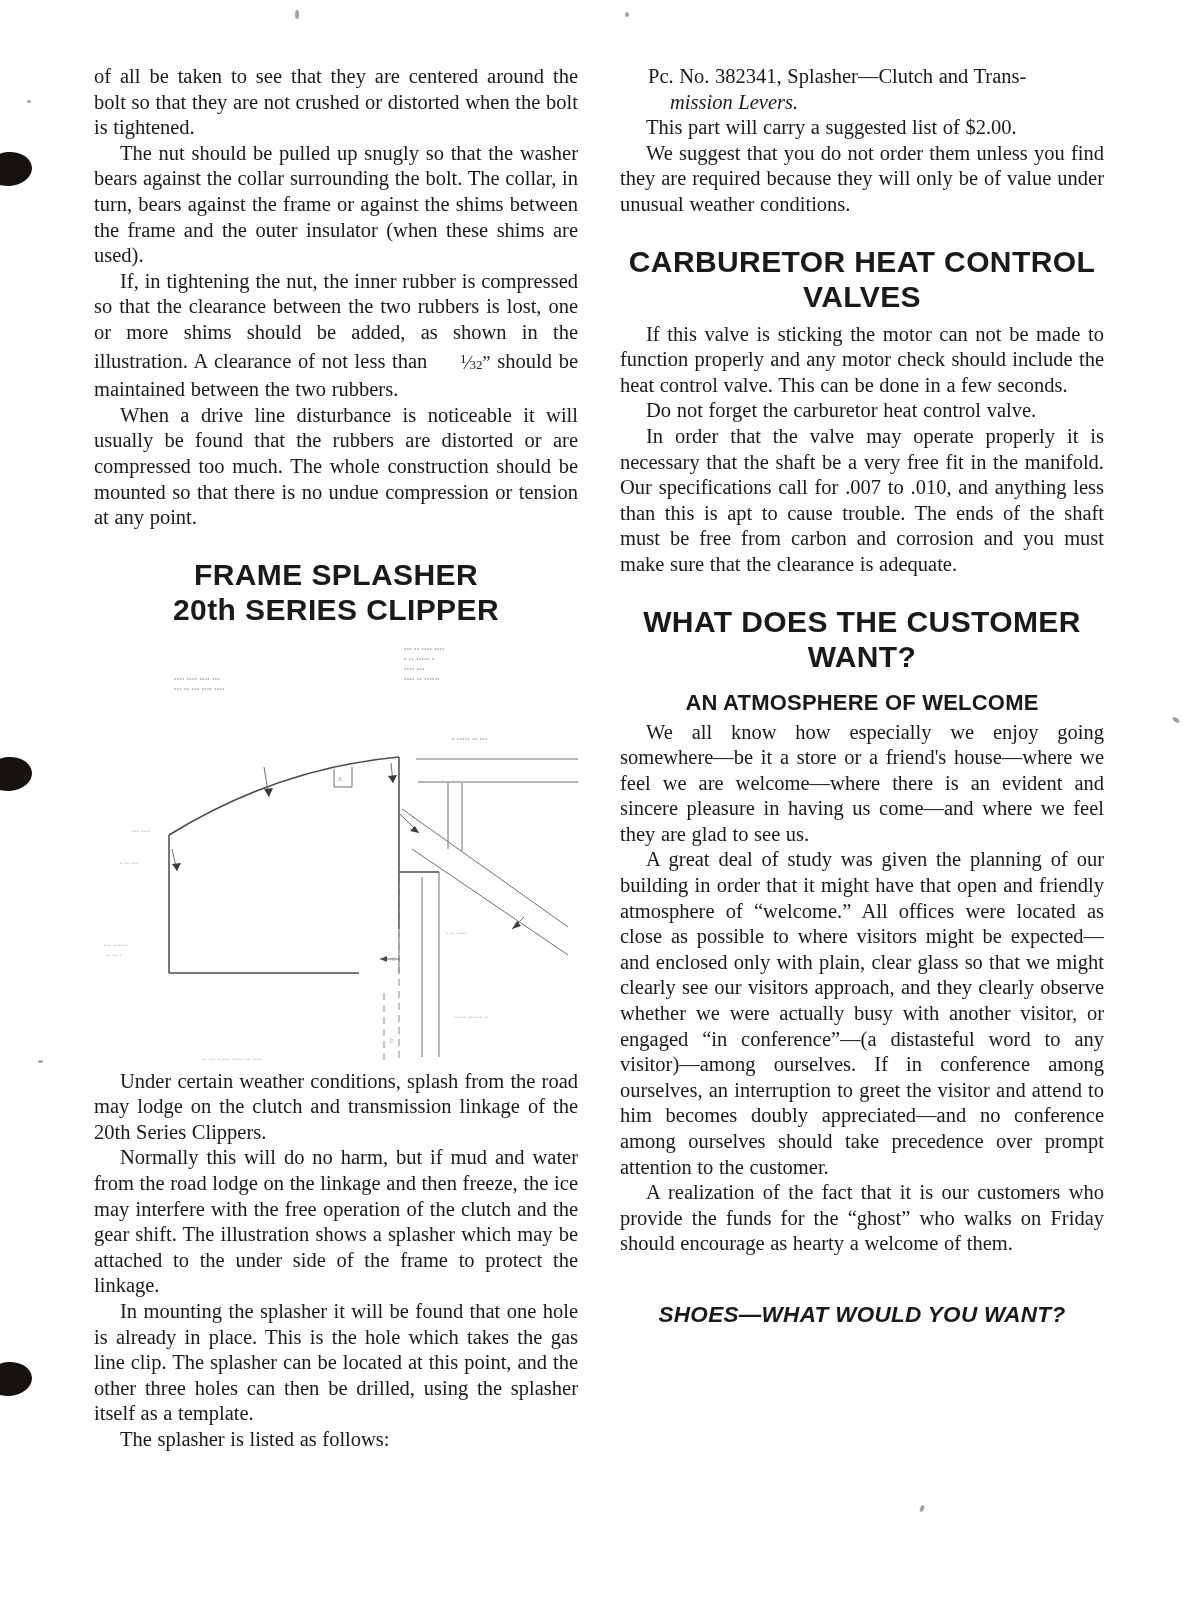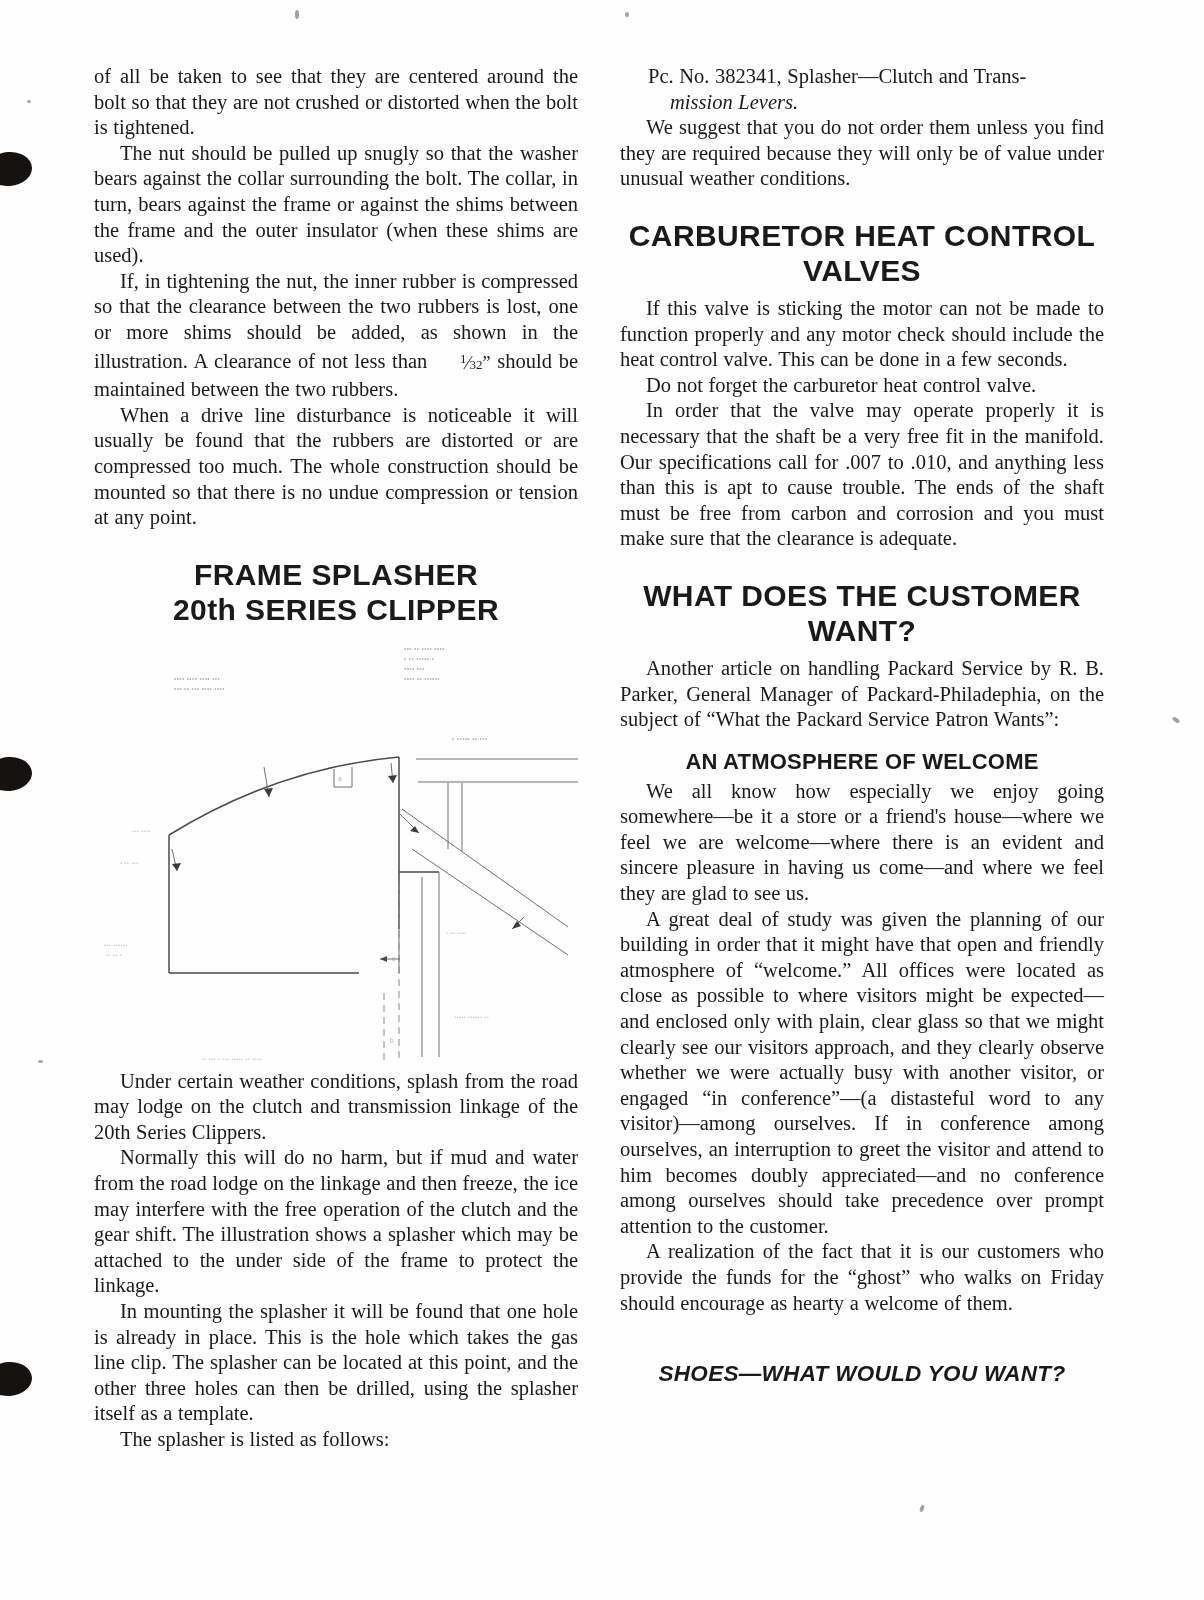--- a/index.html
+++ b/index.html
@@ -184,37 +184,37 @@
     <p>Under certain weather conditions, splash from the road may lodge on the clutch and transmission linkage of the 20th Series Clippers.</p>
     <p>Normally this will do no harm, but if mud and water from the road lodge on the linkage and then freeze, the ice may interfere with the free operation of the clutch and the gear shift. The illustration shows a splasher which may be attached to the under side of the frame to protect the linkage.</p>
     <p>In mounting the splasher it will be found that one hole is already in place. This is the hole which takes the gas line clip. The splasher can be located at this point, and the other three holes can then be drilled, using the splasher itself as a template.</p>
     <p>The splasher is listed as follows:</p>
   </div>
 
   <div class="col col-right">
 
     <p class="hang"><span>Pc. No. 382341, Splasher—Clutch and Trans-</span><br><span style="padding-left:22px;display:inline-block;font-style:italic;">mission Levers.</span></p>
 
+    <p>This part will carry a suggested list of $2.00.</p>
     <p>We suggest that you do not order them unless you find they are required because they will only be of value under unusual weather conditions.</p>
 
     <h2 class="sec">
       <span>CARBURETOR HEAT CONTROL</span><br>
       <span>VALVES</span>
     </h2>
 
     <p>If this valve is sticking the motor can not be made to function properly and any motor check should include the heat control valve. This can be done in a few seconds.</p>
     <p>Do not forget the carburetor heat control valve.</p>
     <p>In order that the valve may operate properly it is necessary that the shaft be a very free fit in the manifold. Our specifications call for .007 to .010, and anything less than this is apt to cause trouble. The ends of the shaft must be free from carbon and corrosion and you must make sure that the clearance is adequate.</p>
 
     <h2 class="sec">
       <span>WHAT DOES THE CUSTOMER</span><br>
       <span>WANT?</span>
     </h2>
 
-    <p>Another article on handling Packard Service by R. B. Parker, General Manager of Packard-Philadephia, on the subject of “What the Packard Service Patron Wants”:</p>
 
     <h3 class="sub">AN ATMOSPHERE OF WELCOME</h3>
 
     <p>We all know how especially we enjoy going somewhere—be it a store or a friend's house—where we feel we are welcome—where there is an evident and sincere pleasure in having us come—and where we feel they are glad to see us.</p>
     <p>A great deal of study was given the planning of our building in order that it might have that open and friendly atmosphere of “welcome.” All offices were located as close as possible to where visitors might be expected—and enclosed only with plain, clear glass so that we might clearly see our visitors approach, and they clearly observe whether we were actually busy with another visitor, or engaged “in conference”—(a distasteful word to any visitor)—among ourselves. If in conference among ourselves, an interruption to greet the visitor and attend to him becomes doubly appreciated—and no conference among ourselves should take precedence over prompt attention to the customer.</p>
     <p>A realization of the fact that it is our customers who provide the funds for the “ghost” who walks on Friday should encourage as hearty a welcome of them.</p>
 
     <div class="closing">
       <br>
       <span>SHOES—WHAT WOULD YOU WANT?</span>

